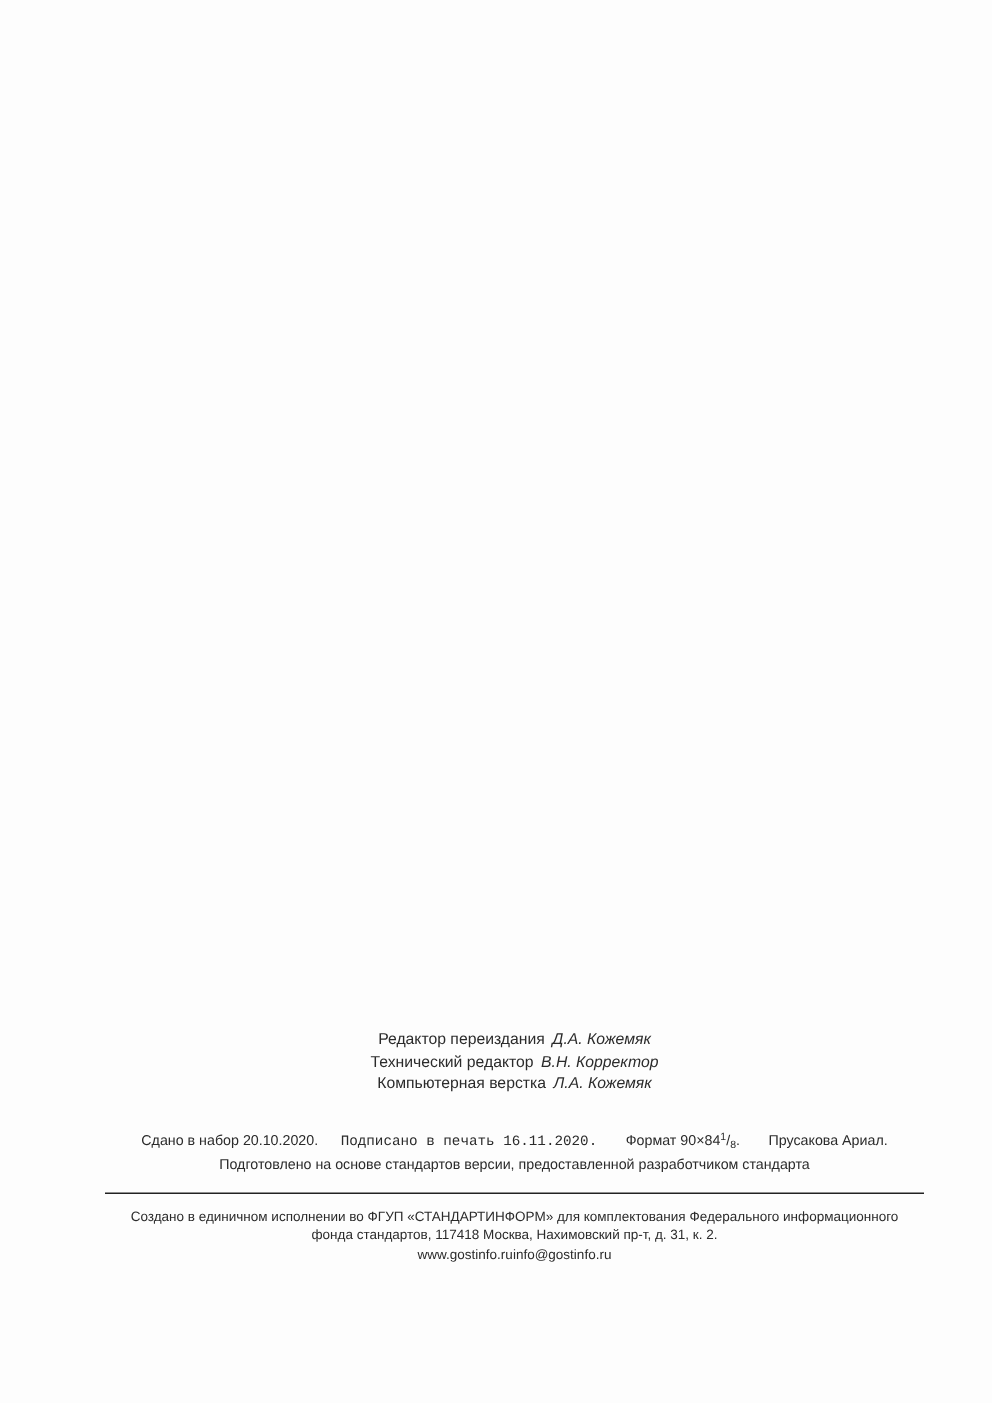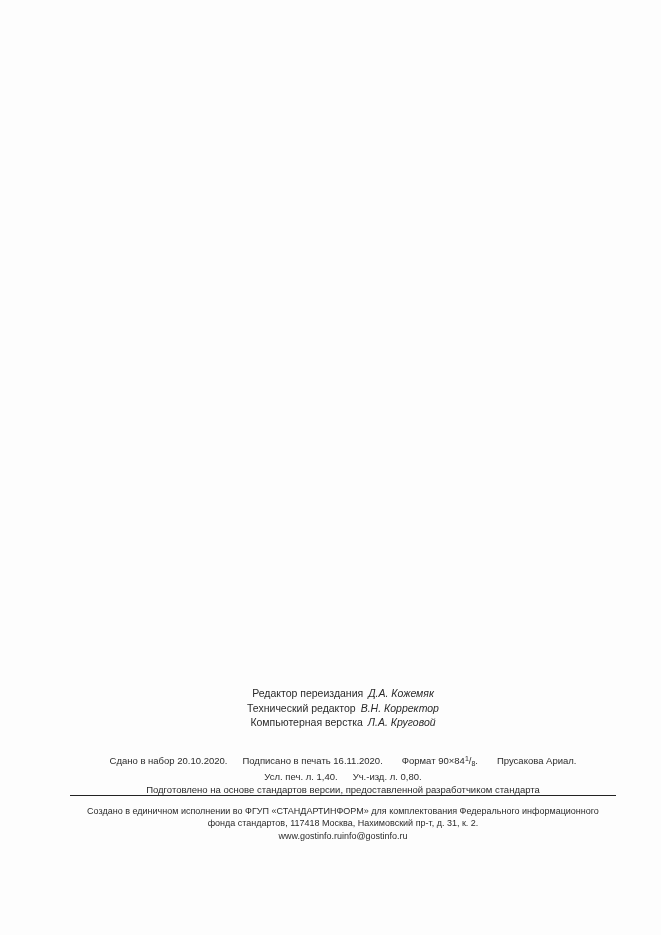--- a/index.html
+++ b/index.html
@@ -35,21 +35,21 @@
   }
   .editors-block .name {
     font-style: italic;
     margin-left: 5px;
   }
   .imprint-block {
     top: 752px;
     font-size: 9.5px;
     line-height: 13.2px;
   }
-  .imprint-block .gap-md { margin-left: 15px; }
+  .imprint-block .gap-md { margin-left: 15px; font-family: Liberation Mono, monospace; }
   .imprint-block .gap-lg { margin-left: 19px; }
   .sup {
     font-size: 7px;
     vertical-align: 3px;
   }
   .sub {
     font-size: 7px;
     vertical-align: -2px;
   }
   .rule {
@@ -74,30 +74,27 @@
 <div class="page">
 
   <div class="content-col editors-block">
     <div>
       <span>Редактор переиздания</span><span class="name">Д.А. Кожемяк</span>
     </div>
     <div>
       <span>Технический редактор</span><span class="name">В.Н. Корректор</span>
     </div>
     <div>
-      <span>Компьютерная верстка</span><span class="name">Л.А. Круговой</span>
+      <span>Компьютерная верстка</span><span class="name">Л.А. Кожемяк</span>
     </div>
   </div>
 
   <div class="content-col imprint-block">
     <div>
       <span>Сдано в набор 20.10.2020.</span><span class="gap-md">Подписано в печать 16.11.2020.</span><span class="gap-lg"><span>Формат 90×84</span><span class="sup">1</span><span>/</span><span class="sub">8</span><span>.</span></span><span class="gap-lg">Прусакова Ариал.</span>
-    </div>
-    <div>
-      <span>Усл. печ. л. 1,40.</span><span class="gap-md">Уч.-изд. л. 0,80.</span>
     </div>
     <div>Подготовлено на основе стандартов версии, предоставленной разработчиком стандарта</div>
   </div>
 
   <div class="rule"></div>
 
   <div class="content-col publisher-block">
     <div>Создано в единичном исполнении во ФГУП «СТАНДАРТИНФОРМ» для комплектования Федерального информационного</div>
     <div>фонда стандартов, 117418 Москва, Нахимовский пр-т, д. 31, к. 2.</div>
     <div>

